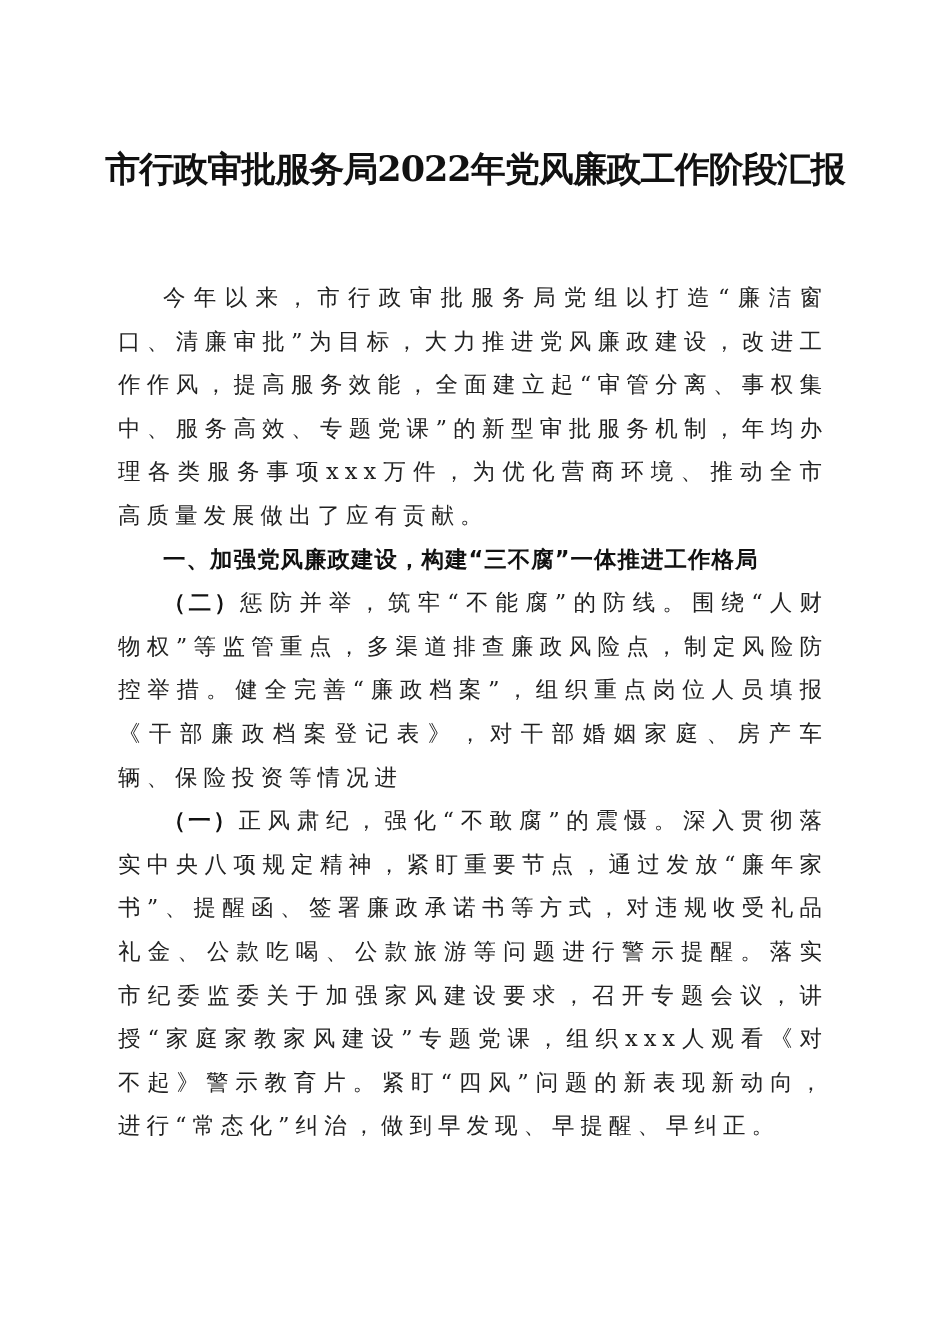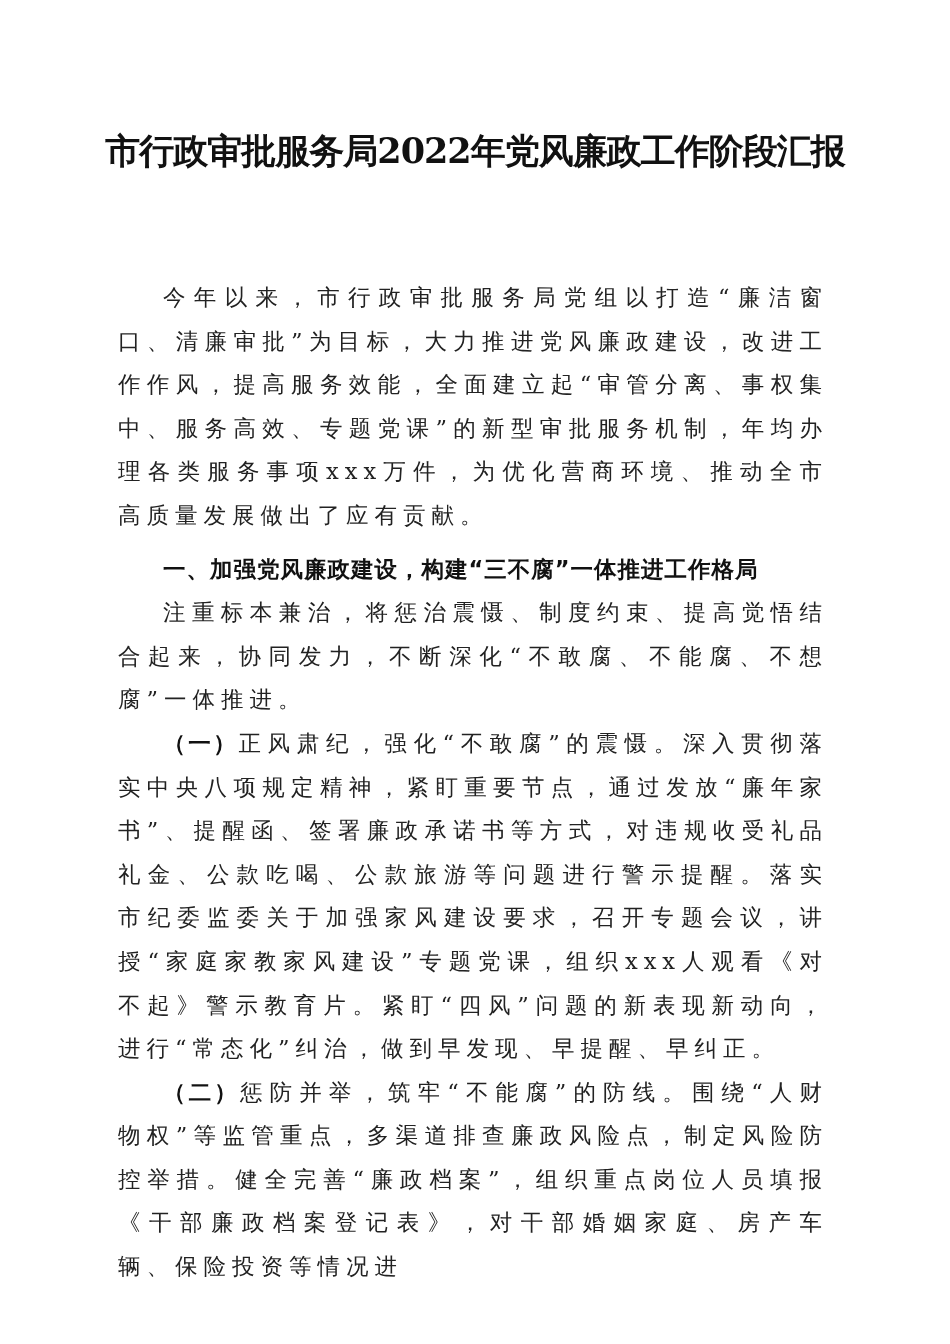--- a/index.html
+++ b/index.html
@@ -1,44 +1,43 @@
 <!DOCTYPE html>
 <html><head>
 <meta charset="utf-8">
 <style>
   html, body { margin:0; padding:0; background:#ffffff; }
   body { width:950px; height:1344px; position:relative; overflow:hidden; color:#111; }
   .page { position:absolute; left:0; top:0; width:950px; height:1344px; background:#fff; }
   .title {
-    position:absolute; left:100px; top:128px; width:750px;
+    position:absolute; left:100px; top:146px; width:750px;
     text-align:center;
     font-family:"DejaVu Serif", "Liberation Serif", serif;
     font-weight:bold; font-size:35px; line-height:46px; color:#111;
     letter-spacing:-1px;
   }
   .body-text {
     position:absolute; left:118px; top:276px; width:710px;
     font-family:"DejaVu Serif", "Liberation Serif", serif;
     font-size:22.5px; line-height:43.6px; color:#222;
     letter-spacing:6px;
     text-align:justify;
   }
   .body-text p { margin:0; text-indent:2em; }
   .body-text p.heading {
     font-family:"DejaVu Sans", "Liberation Sans", sans-serif;
-    font-weight:bold; letter-spacing:1px; color:#111;margin-top:10px;
+    font-weight:bold; letter-spacing:1px; color:#111;
   }
   .lead { font-family:"DejaVu Sans", "Liberation Sans", sans-serif; font-weight:bold; letter-spacing:2px; color:#111; }
 </style>
 </head>
 <body>
 
 <div class="page">
   <div class="title">市行政审批服务局2022年党风廉政工作阶段汇报</div>
 
   <div class="body-text">
     <p>今年以来，市行政审批服务局党组以打造“廉洁窗口、清廉审批”为目标，大力推进党风廉政建设，改进工作作风，提高服务效能，全面建立起“审管分离、事权集中、服务高效、专题党课”的新型审批服务机制，年均办理各类服务事项xxx万件，为优化营商环境、推动全市高质量发展做出了应有贡献。</p>
     <p class="heading">一、加强党风廉政建设，构建“三不腐”一体推进工作格局</p>
-    <p>注重标本兼治，将惩治震慑、制度约束、提高觉悟结合起来，协同发力，不断深化“不敢腐、不能腐、不想腐”一体推进。</p>
+    <p><span class="lead">（二）</span><span>惩防并举，筑牢“不能腐”的防线。围绕“人财物权”等监管重点，多渠道排查廉政风险点，制定风险防控举措。健全完善“廉政档案”，组织重点岗位人员填报《干部廉政档案登记表》，对干部婚姻家庭、房产车辆、保险投资等情况进</span></p>
     <p><span class="lead">（一）</span><span>正风肃纪，强化“不敢腐”的震慑。深入贯彻落实中央八项规定精神，紧盯重要节点，通过发放“廉年家书”、提醒函、签署廉政承诺书等方式，对违规收受礼品礼金、公款吃喝、公款旅游等问题进行警示提醒。落实市纪委监委关于加强家风建设要求，召开专题会议，讲授“家庭家教家风建设”专题党课，组织xxx人观看《对不起》警示教育片。紧盯“四风”问题的新表现新动向，进行“常态化”纠治，做到早发现、早提醒、早纠正。</span></p>
-    <p><span class="lead">（二）</span><span>惩防并举，筑牢“不能腐”的防线。围绕“人财物权”等监管重点，多渠道排查廉政风险点，制定风险防控举措。健全完善“廉政档案”，组织重点岗位人员填报《干部廉政档案登记表》，对干部婚姻家庭、房产车辆、保险投资等情况进</span></p>
   </div>
 </div>
 
 </body></html>

